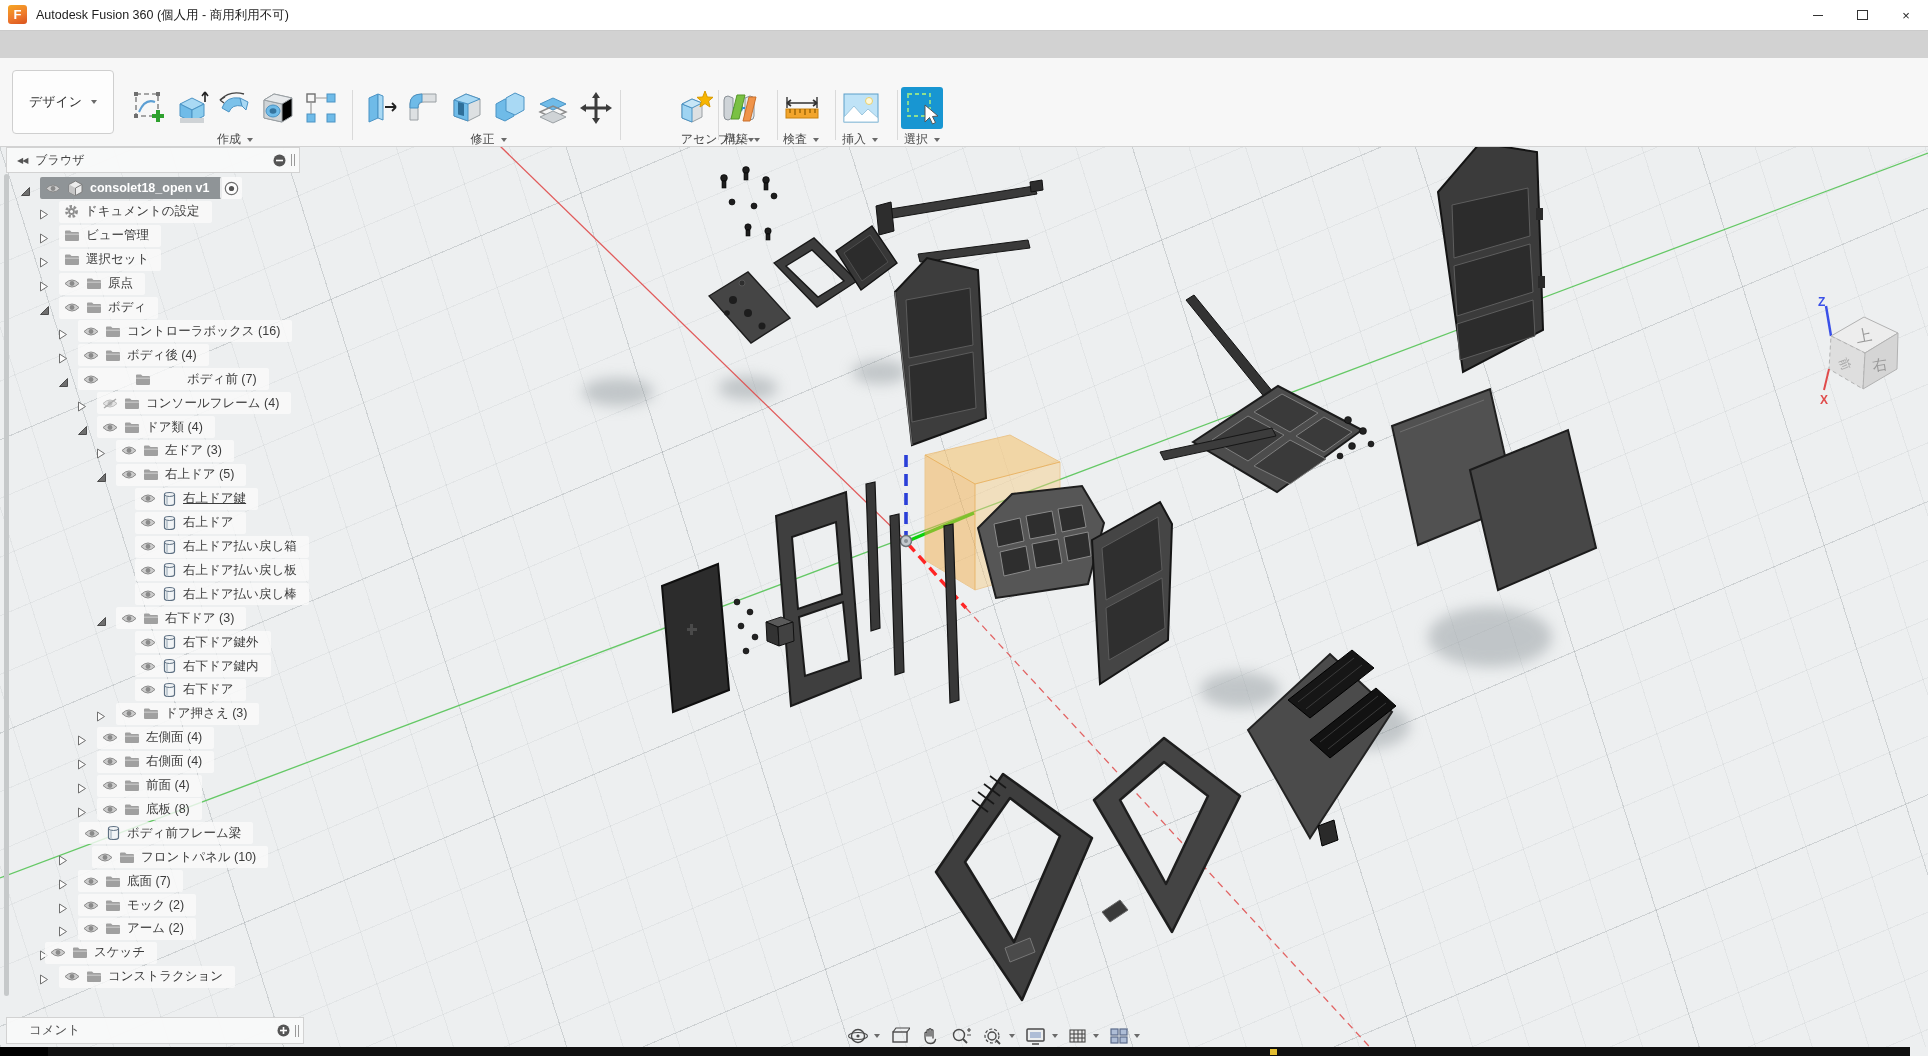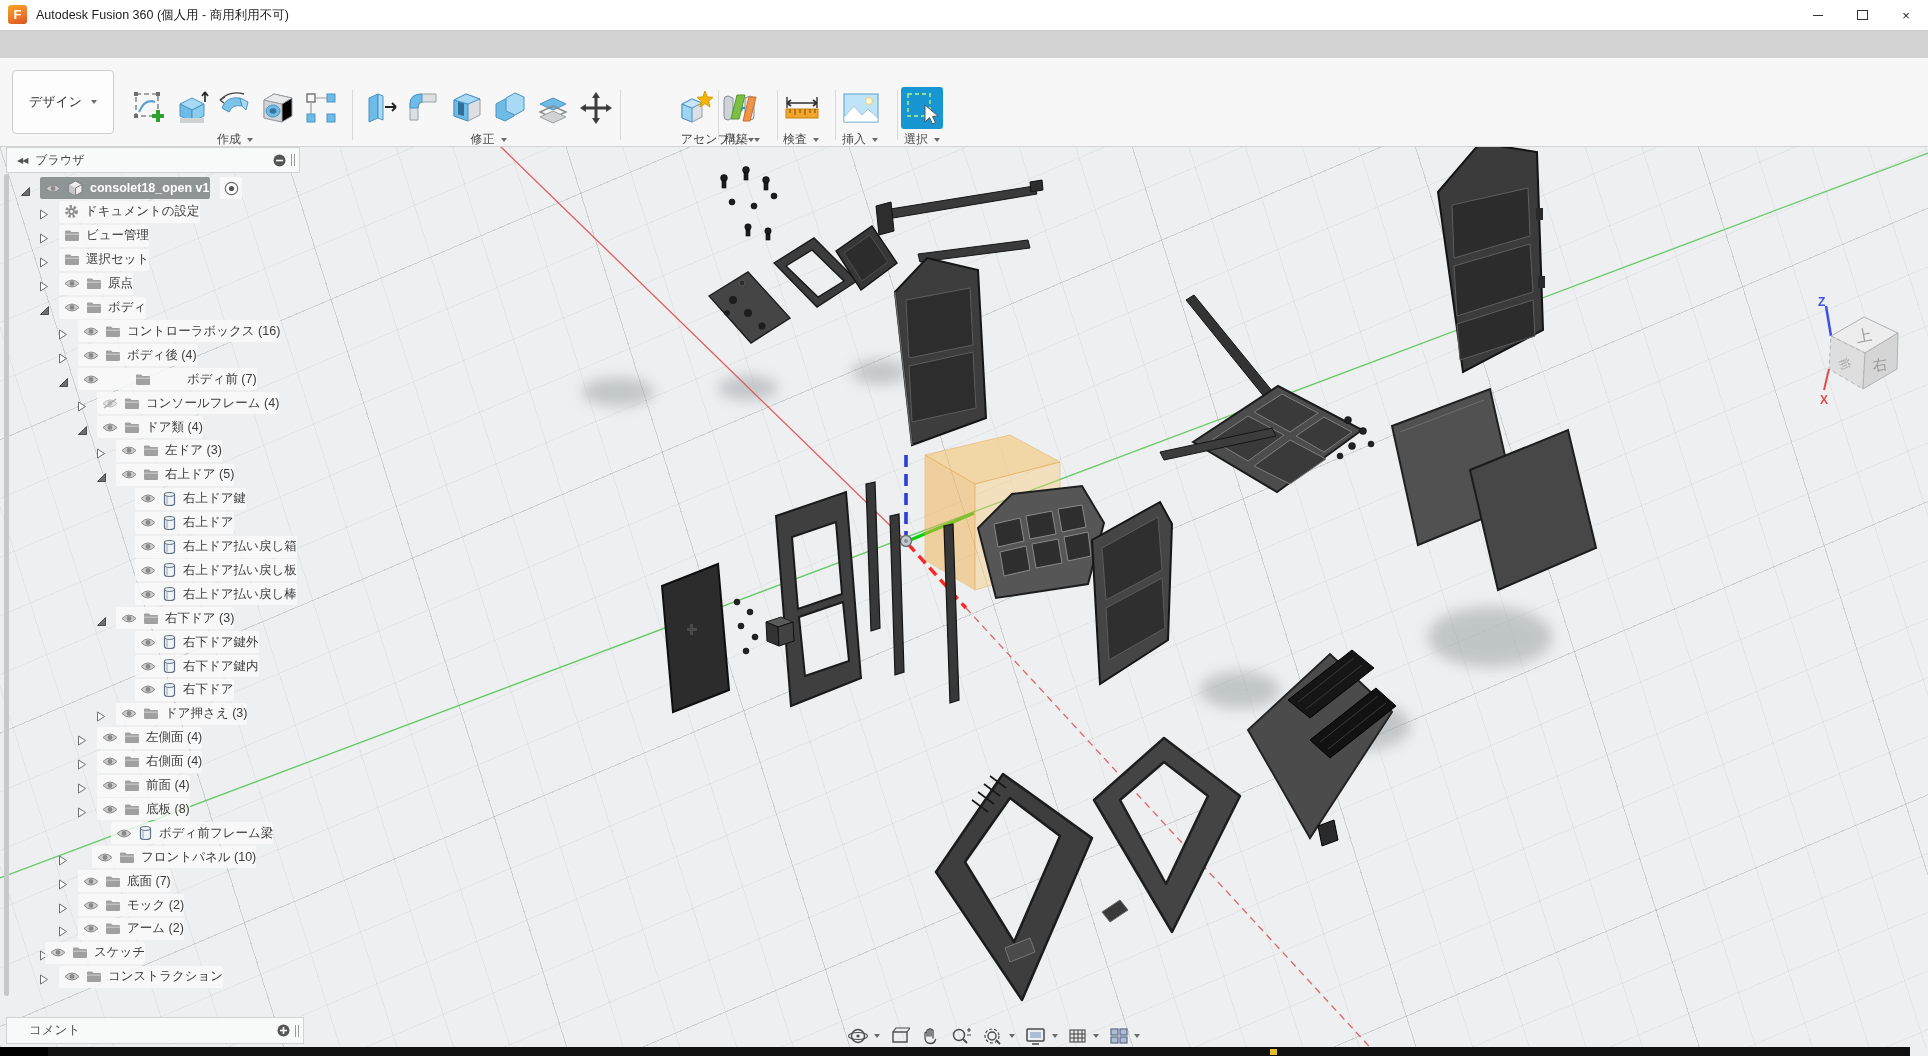--- a/index.html
+++ b/index.html
@@ -53,21 +53,21 @@
       repeating-linear-gradient(72.5deg, rgba(95,105,110,0.075) 0 1px, transparent 1px 54px);
     z-index:1;}
   #scene{position:absolute;left:0;top:0;}
   
   #browser-header{left:6px;top:147px;width:292px;height:24px;background:rgba(249,249,249,0.95);
      border:1px solid #d2d2d2;display:flex;align-items:center;font-size:12px;color:#444;z-index:10;}
   #browser-scroll{left:4px;top:174px;width:5px;height:822px;background:#c6c9ca;border-radius:3px;z-index:10;}
   .trow{position:absolute;height:22px;display:flex;align-items:center;z-index:10;}
   .tarrow{position:absolute;width:11px;height:11px;}
   .tpill{position:absolute;height:22px;display:flex;align-items:center;gap:6px;
-     padding:0 0 0 5px;background:rgba(250,250,250,0.80);border-radius:2px;
+     padding:0 12px 0 5px;background:rgba(250,250,250,0.80);border-radius:2px;
      font-size:12.5px;color:#3c3c3c;white-space:nowrap;}
   .tpill.sel{background:#8f9497;color:#ffffff;font-weight:bold;}
   .tradio{position:absolute;width:22px;height:22px;background:rgba(250,250,250,0.85);border-radius:2px;
      display:flex;align-items:center;justify-content:center;}
   
   #comment-bar{left:6px;top:1017px;width:296px;height:25px;background:rgba(249,249,249,0.95);
      border:1px solid #d2d2d2;display:flex;align-items:center;font-size:12.5px;color:#555;z-index:10;}
   .grip{width:2px;height:12px;border-left:1px solid #9a9a9a;border-right:1px solid #9a9a9a;margin:0 4px;}
   
   #navbar{left:845px;top:1023px;height:26px;display:flex;align-items:center;gap:6px;z-index:10;}
@@ -863,21 +863,21 @@
         <span style="display: flex;">
           <svg width="16" height="13" viewBox="0 0 16 13">
             <path d="M1,2.5 Q1,1.5 2,1.5 L6,1.5 L7.5,3 L14,3 Q15,3 15,4 L15,11 Q15,12 14,12 L2,12 Q1,12 1,11 Z" fill="#a0a0a0"></path>
             <rect x="1" y="4.6" width="14" height="1.2" fill="#c9c9c9"></rect>
           </svg>
         </span>
         <span>右上ドア (5)</span>
       </div>
     </div>
     <div class="trow" style="top: 487.7px; left: 0px;">
-      <div class="tpill" style="left: 135px;">
+      <div class="tpill" style="left: 135px; text-decoration: underline;">
         <span style="display: flex;">
           <svg width="16" height="11" viewBox="0 0 16 11">
             <path d="M1,5.5 Q8,-1.5 15,5.5 Q8,12.5 1,5.5 Z" fill="#cdcdcd" stroke="#8a8a8a"></path>
             <circle cx="8" cy="5.5" r="2.4" fill="#8a8a8a"></circle>
           </svg>
         </span>
         <span style="display: flex;">
           <svg width="15" height="16" viewBox="0 0 15 16">
             <path d="M2.5,3.5 Q2.5,1.5 7.5,1.5 Q12.5,1.5 12.5,3.5 L12.5,12.5 Q12.5,14.5 7.5,14.5 Q2.5,14.5 2.5,12.5 Z" fill="#f1f4f6" stroke="#5f7183" stroke-width="1.2"></path>
             <path d="M2.5,3.5 Q2.5,5.5 7.5,5.5 Q12.5,5.5 12.5,3.5" fill="none" stroke="#5f7183"></path>
@@ -1127,21 +1127,21 @@
         <span style="display: flex;">
           <svg width="16" height="13" viewBox="0 0 16 13">
             <path d="M1,2.5 Q1,1.5 2,1.5 L6,1.5 L7.5,3 L14,3 Q15,3 15,4 L15,11 Q15,12 14,12 L2,12 Q1,12 1,11 Z" fill="#a0a0a0"></path>
             <rect x="1" y="4.6" width="14" height="1.2" fill="#c9c9c9"></rect>
           </svg>
         </span>
         <span>底板 (8)</span>
       </div>
     </div>
     <div class="trow" style="top: 822.3px; left: 0px;">
-      <div class="tpill" style="left: 111px;">
+      <div class="tpill" style="left: 79px;">
         <span style="display: flex;">
           <svg width="16" height="11" viewBox="0 0 16 11">
             <path d="M1,5.5 Q8,-1.5 15,5.5 Q8,12.5 1,5.5 Z" fill="#cdcdcd" stroke="#8a8a8a"></path>
             <circle cx="8" cy="5.5" r="2.4" fill="#8a8a8a"></circle>
           </svg>
         </span>
         <span style="display: flex;">
           <svg width="15" height="16" viewBox="0 0 15 16">
             <path d="M2.5,3.5 Q2.5,1.5 7.5,1.5 Q12.5,1.5 12.5,3.5 L12.5,12.5 Q12.5,14.5 7.5,14.5 Q2.5,14.5 2.5,12.5 Z" fill="#f1f4f6" stroke="#5f7183" stroke-width="1.2"></path>
             <path d="M2.5,3.5 Q2.5,5.5 7.5,5.5 Q12.5,5.5 12.5,3.5" fill="none" stroke="#5f7183"></path>

